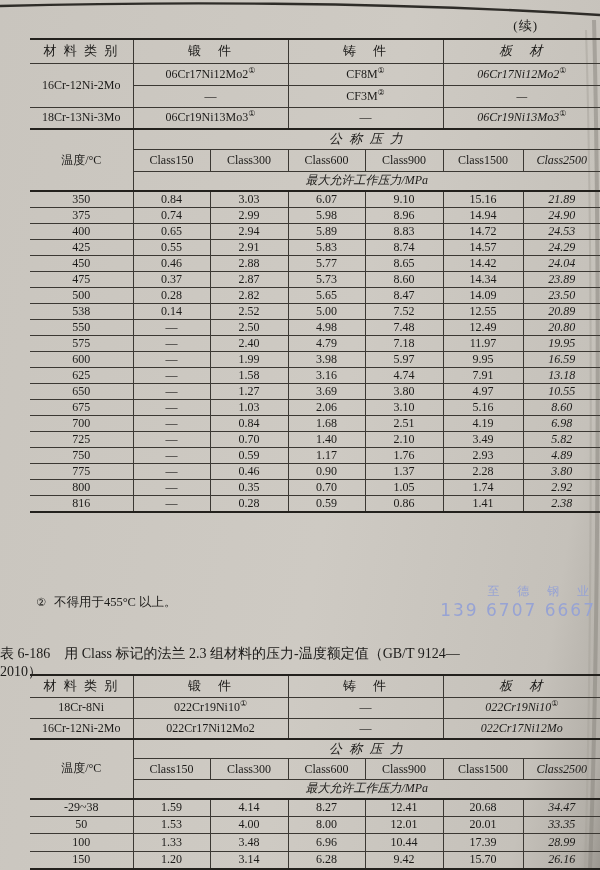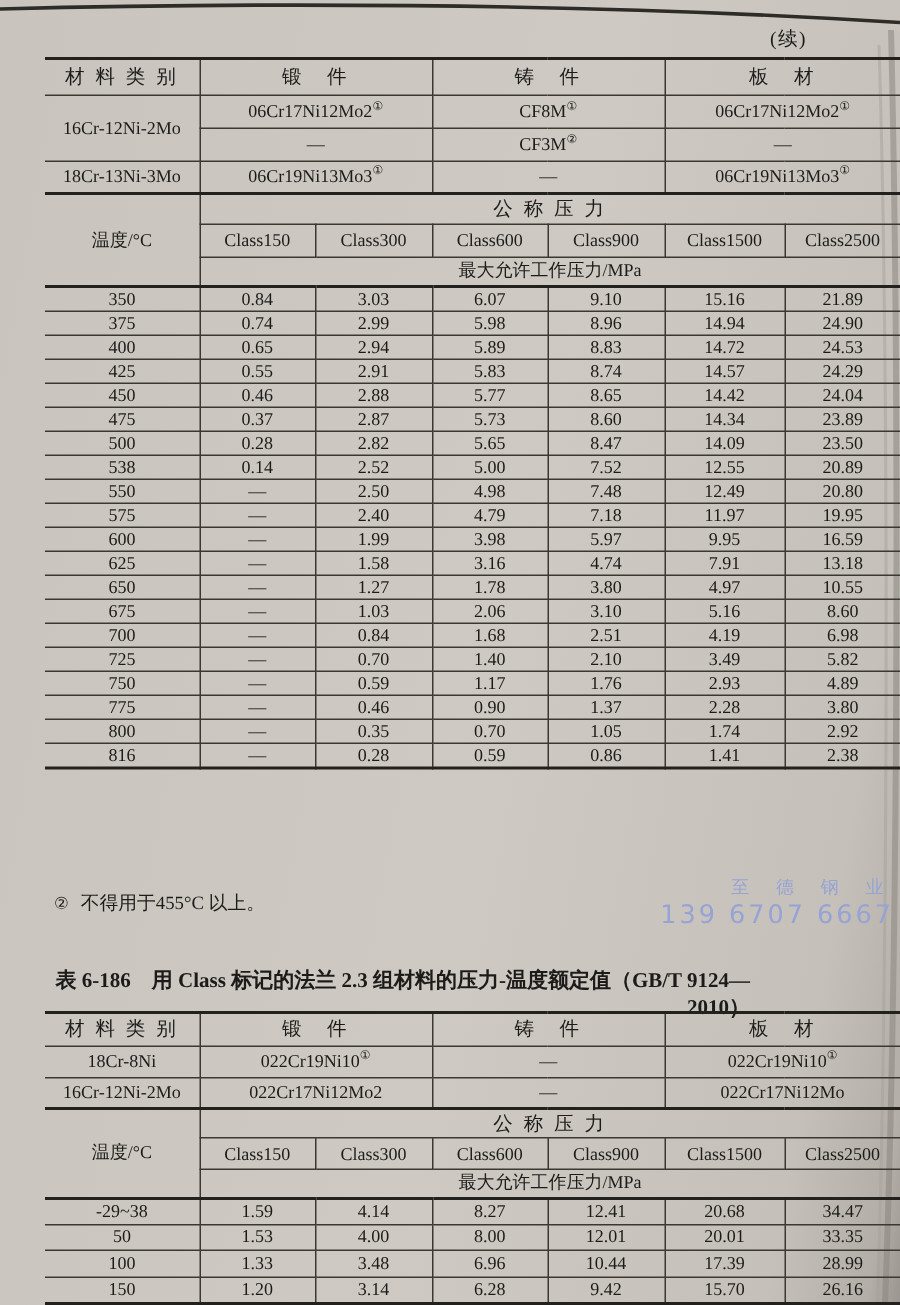--- a/index.html
+++ b/index.html
@@ -10,38 +10,38 @@
     font-family:"Liberation Serif","DejaVu Serif",serif;
     color:#1c1b19;
     overflow:hidden;
   }
   .edge-svg{position:absolute;left:0;top:0;width:600px;height:870px;pointer-events:none;}
   .continued{position:absolute;top:17px;right:62px;font-size:13px;letter-spacing:1px;}
   
   table{border-collapse:collapse;table-layout:fixed;position:absolute;left:30px;background:transparent;}
   td{border:1px solid #3b3833;text-align:center;vertical-align:middle;font-size:12px;padding:0;white-space:nowrap;overflow:hidden;}
   tr>td:first-child{border-left:none;}
-  tr>td:last-child{border-right:none;}
+  tr>td:last-child{border-right:none;font-style:italic;}
   .tbl{border-top:2.4px solid #23211d;border-bottom:2.4px solid #23211d;}
   .thick>td{border-top:2px solid #23211d;}
   .cn{font-size:13px;letter-spacing:2px;}
   .mat{font-size:12px;}
   sup.fn{font-family:"DejaVu Sans",sans-serif;font-size:8px;vertical-align:super;line-height:0;}
   
   #t1 tr.hdr{height:24px;} #t1 tr.m{height:22px;}
   #t1 tr.ph{height:20px;} #t1 tr.cls{height:22px;} #t1 tr.mpa{height:20px;}
   #t1 tbody tr{height:14px;}
   
   #t2 tr.hdr{height:22px;} #t2 tr.m{height:21px;}
   #t2 tr.ph{height:19px;} #t2 tr.cls{height:21px;} #t2 tr.mpa{height:19px;}
   #t2 tbody tr{height:17.5px;}
   
   .footnotes{position:absolute;left:36px;top:592px;width:470px;font-size:12.5px;line-height:1.75;}
   .footnotes .mk{font-family:"DejaVu Sans",sans-serif;font-size:11px;margin-right:8px;}
-  .tbl-title{position:absolute;left:0;top:645px;width:500px;text-align:right;font-weight:bold;font-size:14px;}
+  .tbl-title{position:absolute;left:0;top:645px;width:500px;text-align:left;font-weight:normal;font-size:14px;}
   .watermark{position:absolute;right:4px;top:583px;text-align:right;color:#97a3d4;font-family:"DejaVu Sans",sans-serif;margin-left:17px;}
   .watermark .w1{font-size:12px;letter-spacing:7px;}
   .watermark .w2{font-size:17px;letter-spacing:2px;}
 </style>
 </head>
 <body>
 
 <div class="page">
 
   <svg class="edge-svg" viewBox="0 0 600 870">
@@ -208,21 +208,21 @@
           <td>1.58</td>
           <td>3.16</td>
           <td>4.74</td>
           <td>7.91</td>
           <td>13.18</td>
         </tr>
         <tr>
           <td>650</td>
           <td>—</td>
           <td>1.27</td>
-          <td>1.78</td>
+          <td>3.69</td>
           <td>3.80</td>
           <td>4.97</td>
           <td>10.55</td>
         </tr>
         <tr>
           <td>675</td>
           <td>—</td>
           <td>1.03</td>
           <td>2.06</td>
           <td>3.10</td>

